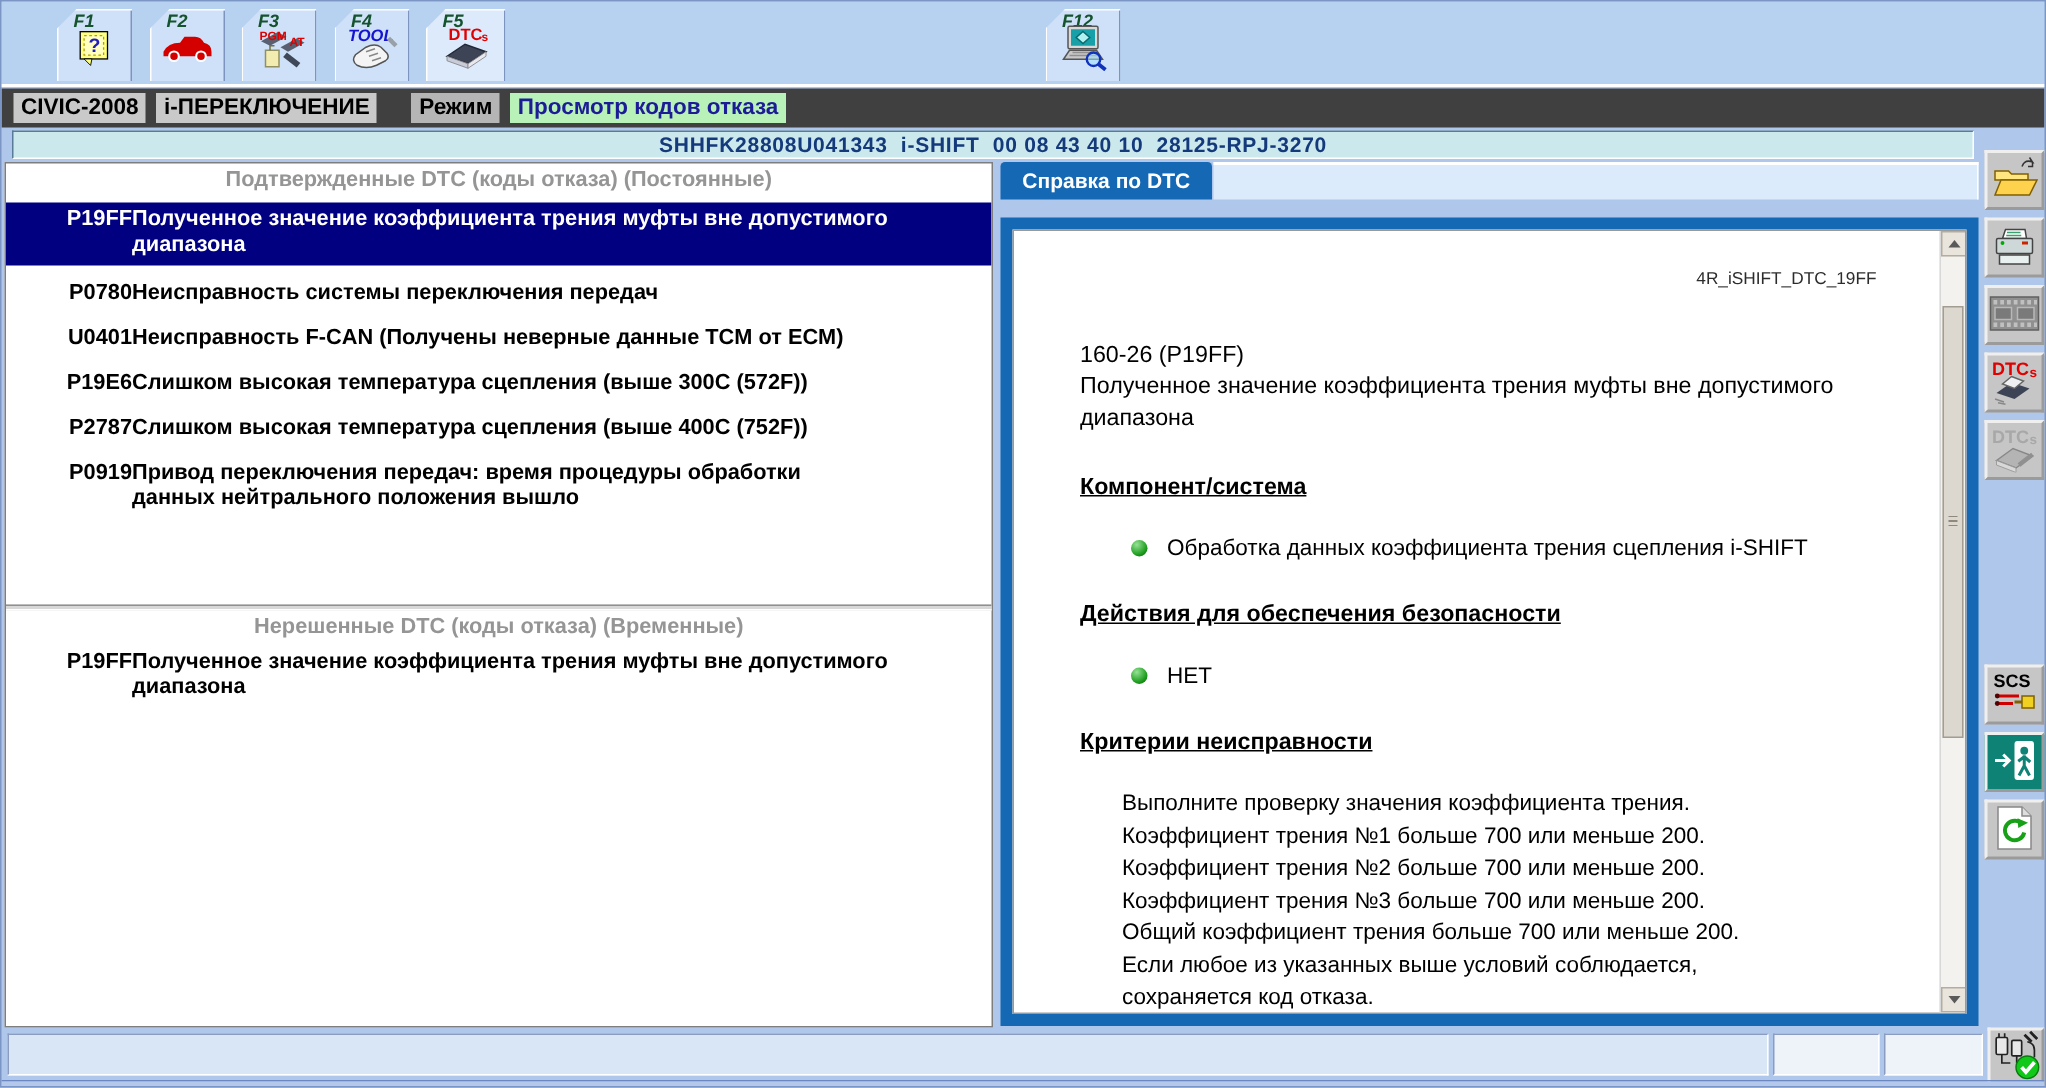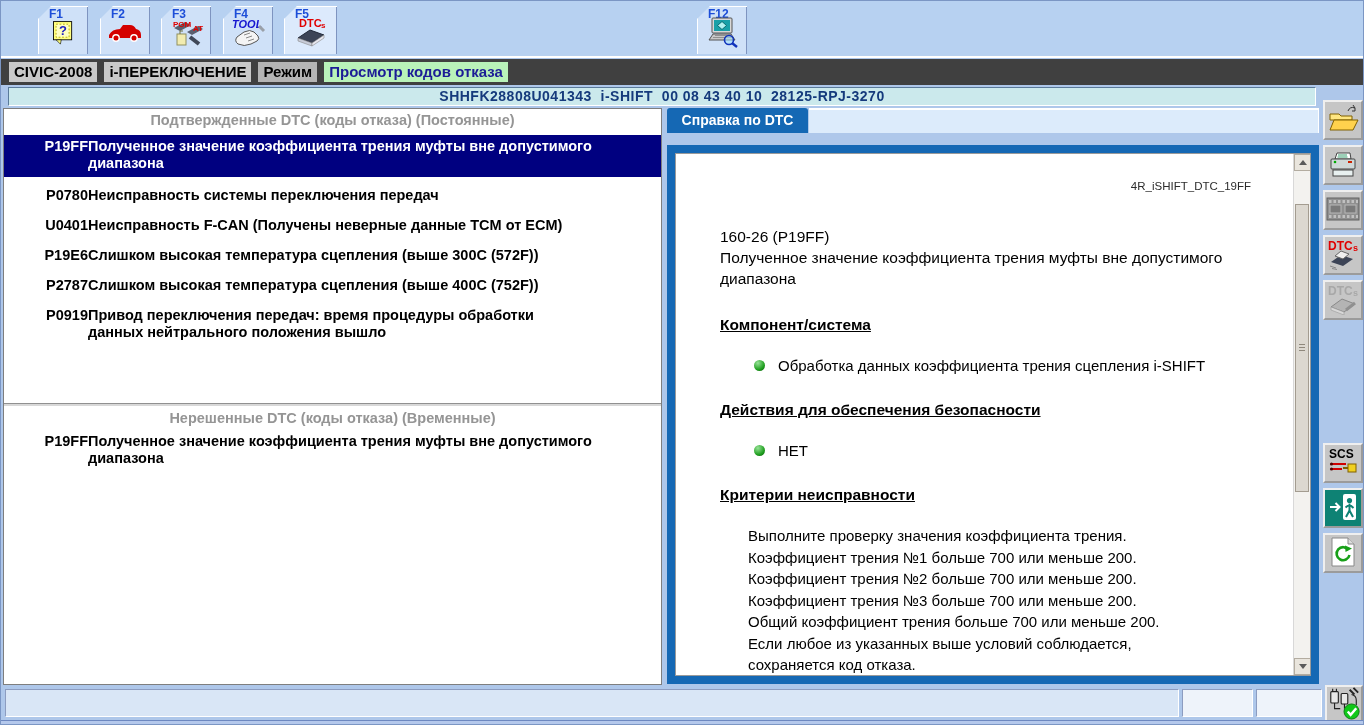--- a/index.html
+++ b/index.html
@@ -12,28 +12,28 @@
   }
   
   .toolbar { position:absolute; left:0; top:0; width:100%; height:57px;
     background:#b7d1f1; border-bottom:2px solid #ffffff; }
   .fkey { position:absolute; top:5px; width:50px; height:48px;
     background:#cfe1f8;
     clip-path: polygon(0 13px, 13px 0, 100% 0, 100% 100%, 0 100%);
     box-shadow: inset 1px 1px 0 #ffffff, inset -1px 0 0 #7e94c0;
     cursor:pointer; }
   .fkey.active { background:#dceafc; width:53px; }
-  .fkey .fk { position:absolute; left:11px; top:1px; font-weight:bold; font-size:12px; color:#1d4ed8; }
+  .fkey .fk { position:absolute; left:11px; top:1px; font-style:italic; font-weight:bold; font-size:12px; color:#14532d; }
   .fkey .ic { position:absolute; left:50%; top:58%; transform:translate(-50%,-50%); }
   
   .breadcrumb { position:absolute; left:0; top:58px; width:100%; height:26px;
     background:#404040; display:flex; align-items:center; padding-left:8px; gap:7px; }
   .chip { font-weight:bold; font-size:15px; padding:1px 5px 2px; color:#000; white-space:nowrap; }
   .chip.gray  { background:#c9c9c9; }
-  .chip.dgray { background:#b5b5b5; }
+  .chip.dgray { background:#b5b5b5;margin-left:16px; }
   .chip.green { background:#b9f2b9; color:#1c1c96; }
   
   .vinbar { position:absolute; left:7px; top:86px; width:1308px; height:19px;
     background:#cbe9ec; border:1px solid; border-color:#5a7a9a #ffffff #ffffff #5a7a9a;
     text-align:center; font-weight:bold; font-size:14px; color:#153a7c;
     line-height:17px; letter-spacing:.5px; white-space:pre; }
   
   .left-panel { position:absolute; left:2px; top:107px; width:659px; height:577px;
     background:#ffffff; border:1px solid #7e7e7e; }
   .dtc-section { overflow:hidden; }

